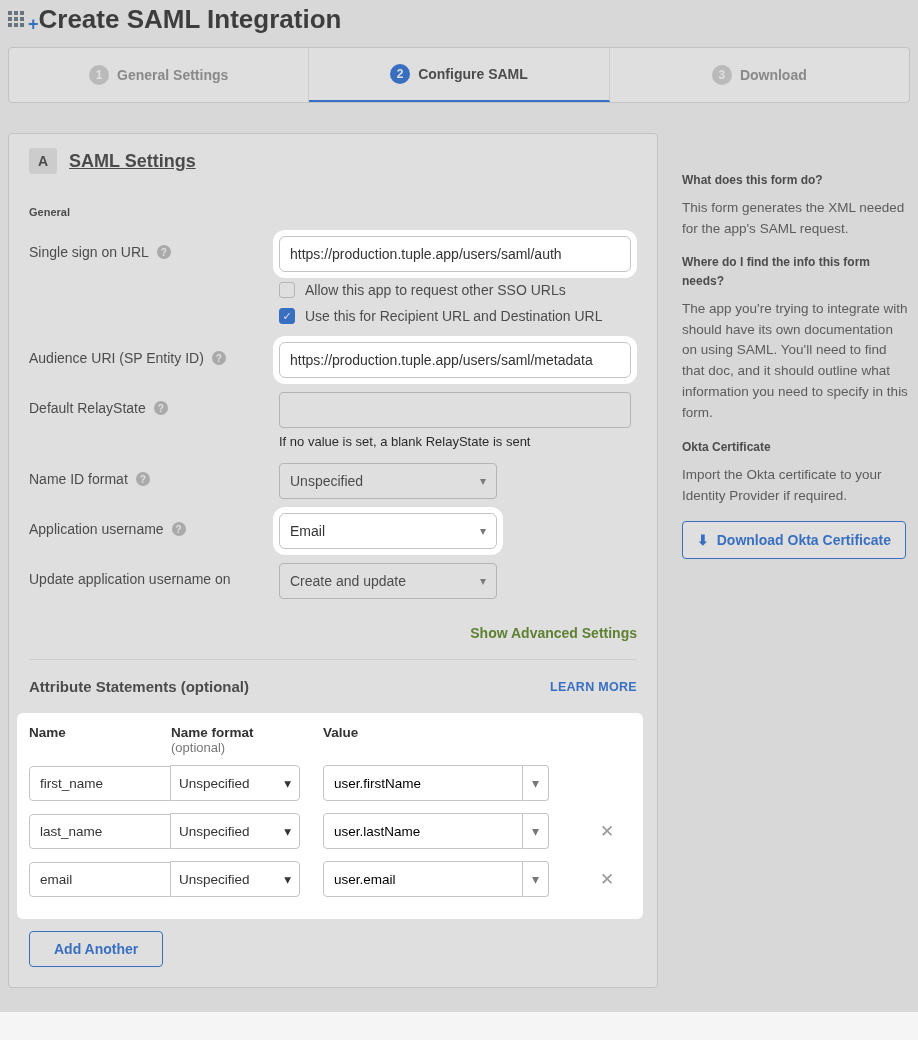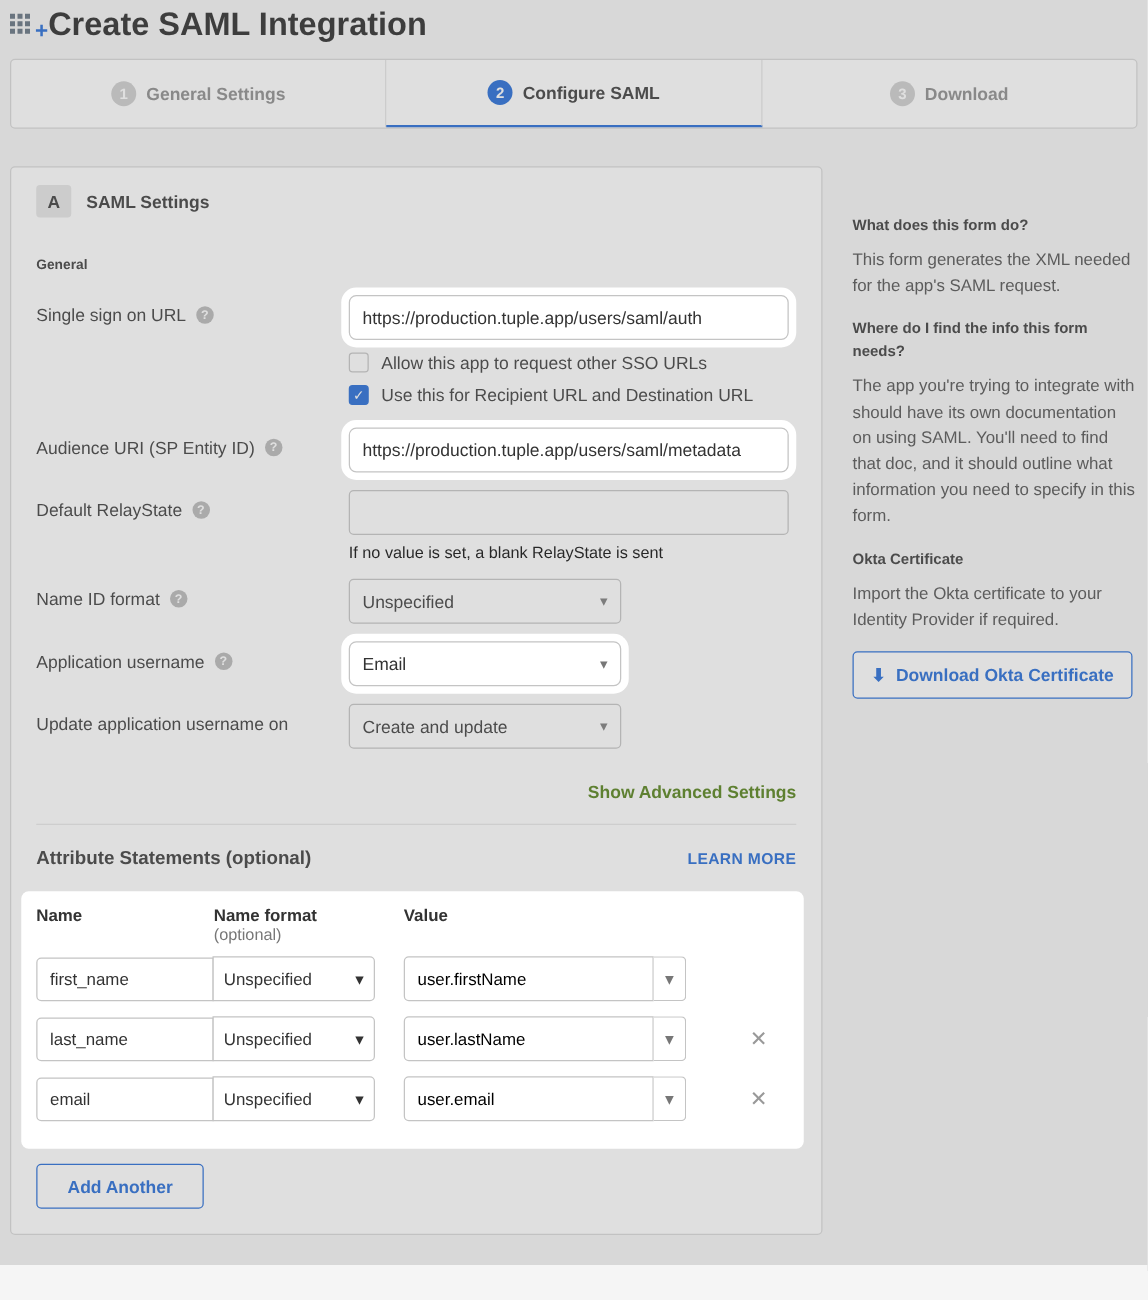--- a/index.html
+++ b/index.html
@@ -142,21 +142,22 @@
     background: #e5e5e5;
     width: 28px; height: 26px;
     display: flex;
     align-items: center;
     justify-content: center;
     font-weight: 700;
     border-radius: 3px;
   }
   .section-title {
     font-weight: 700;
-    font-size: 14px;
+    font-size: 18px;
+    text-decoration: underline;
   }
   .subsection-title {
     font-weight: 700;
     font-size: 11px;
     margin: 32px 0 18px 0;
   }
   .field-row {
     display: flex;
     margin-bottom: 14px;
     align-items: flex-start;

